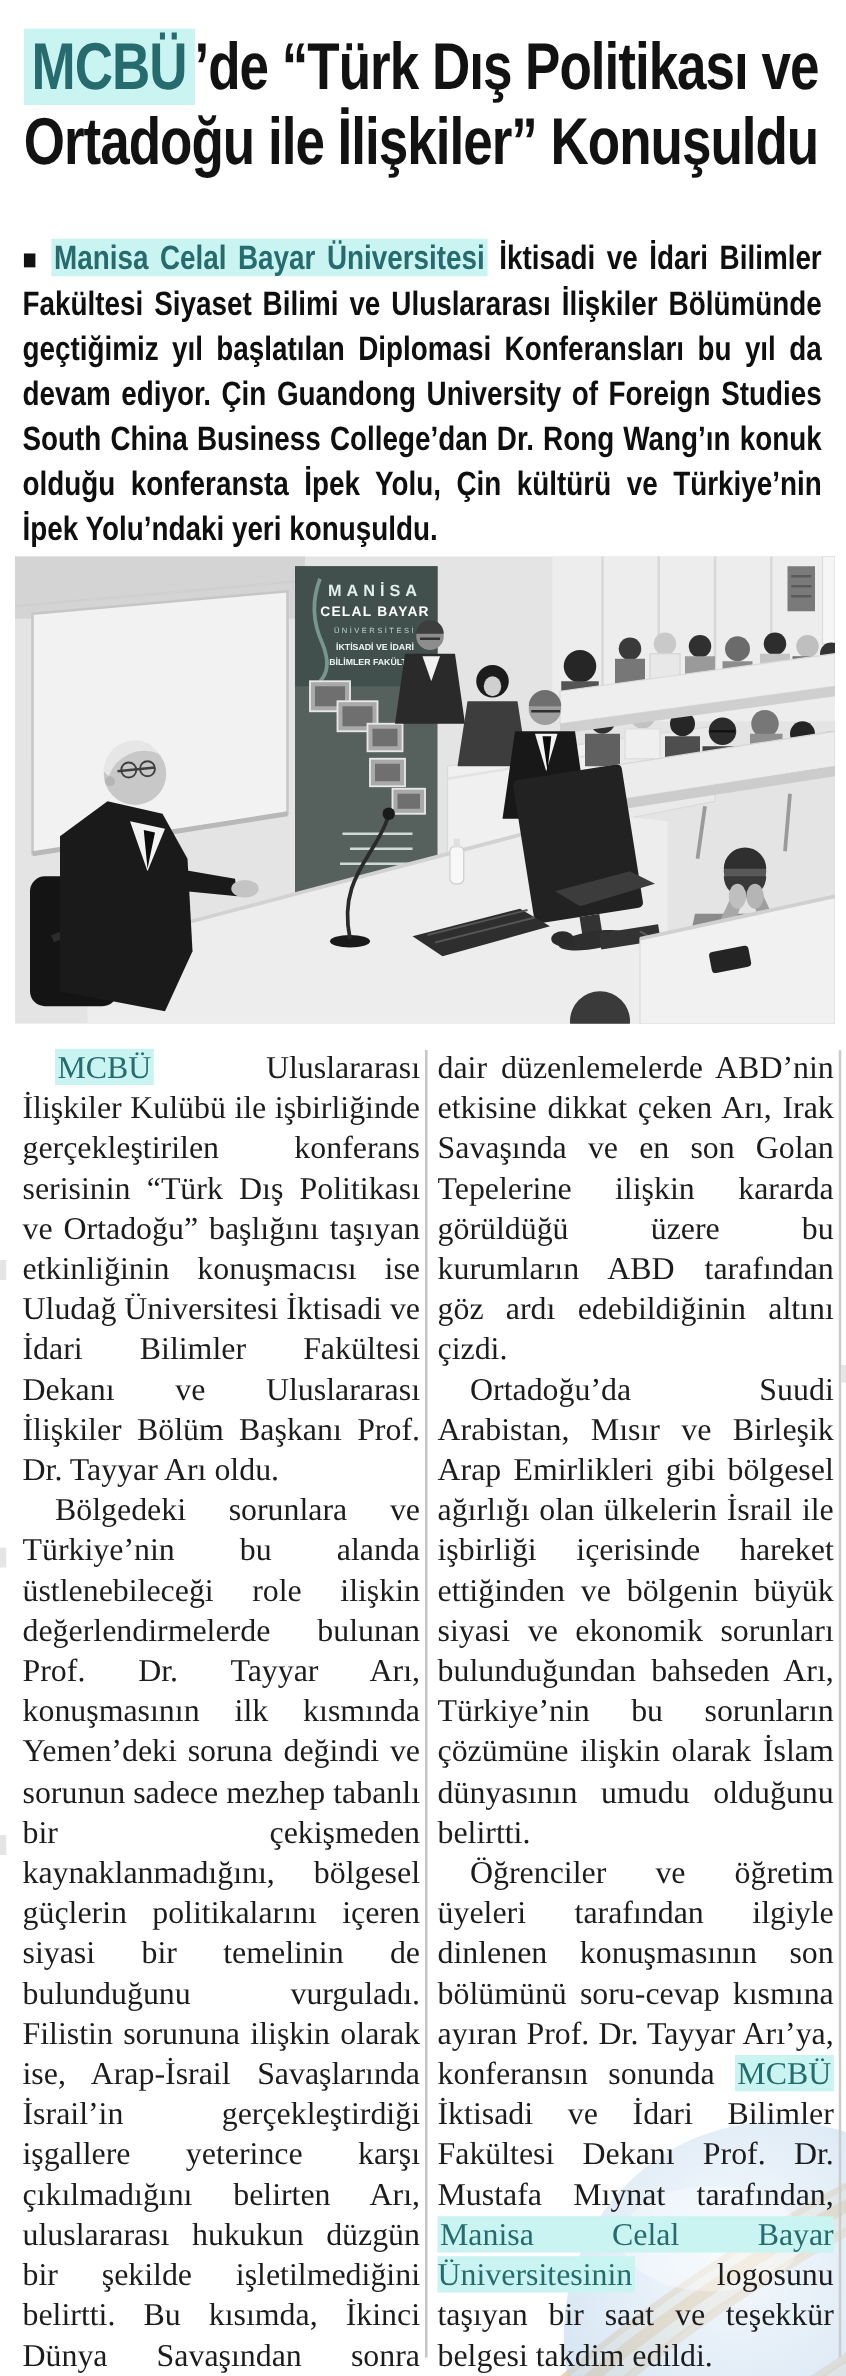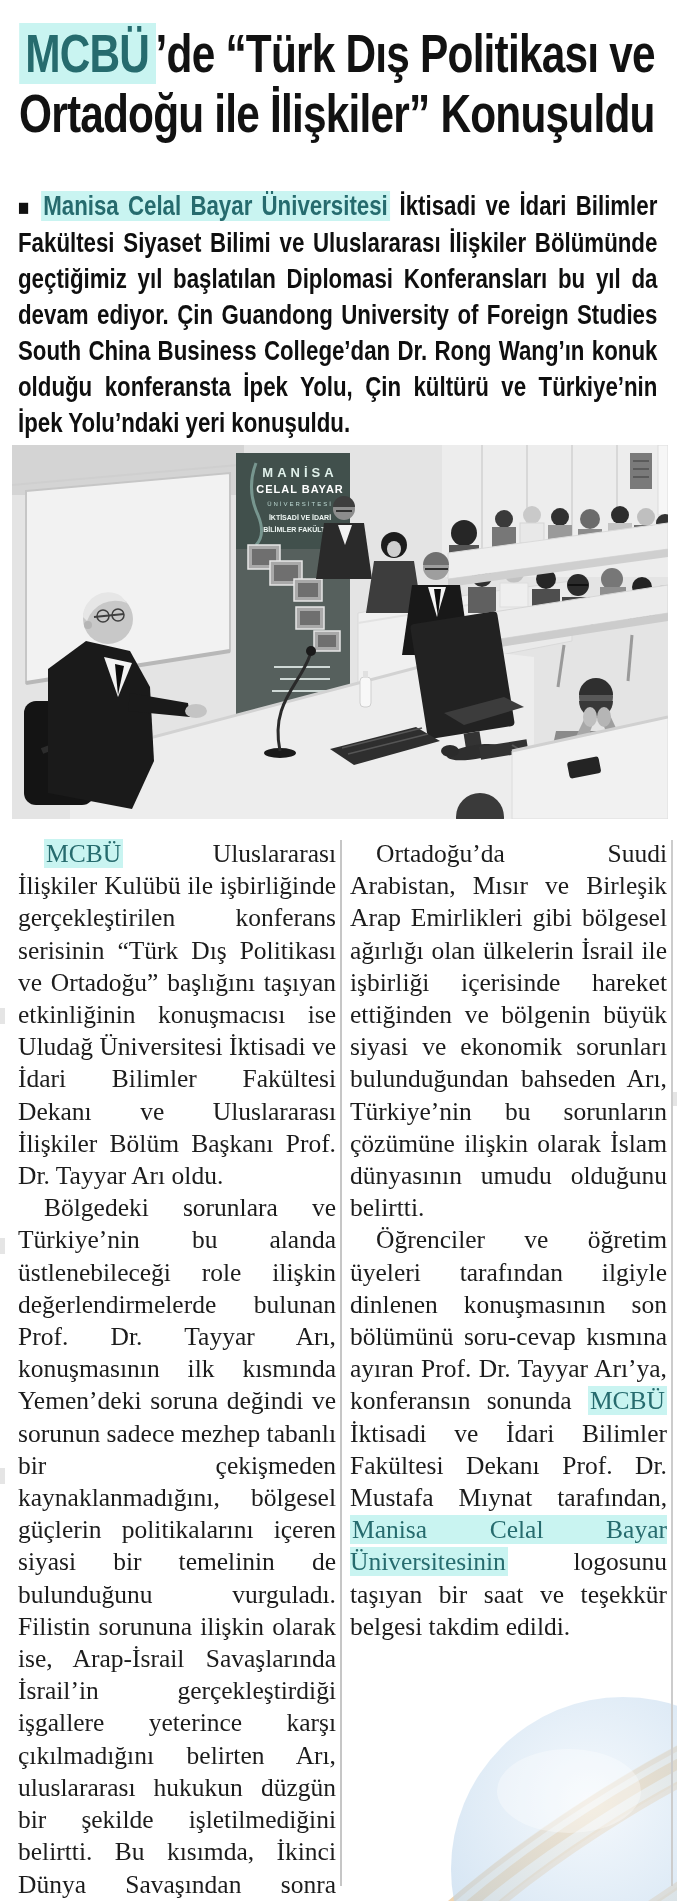--- a/index.html
+++ b/index.html
@@ -263,17 +263,18 @@
 <div class="tick" style="left:0;top:1238px;width:5px;height:16px;"></div>
 <div class="tick" style="left:0;top:1468px;width:5px;height:16px;"></div>
 <div class="tick" style="left:673px;top:1092px;width:4px;height:14px;"></div>
 
 <div class="columns">
   <div class="col col-left">
     <p><span class="hl">MCBÜ</span><span> Uluslararası İlişkiler Kulübü ile işbirliğinde gerçekleştirilen konferans serisinin “Türk Dış Politikası ve Ortadoğu” başlığını taşıyan etkinliğinin konuşmacısı ise Uludağ Üniversitesi İktisadi ve İdari Bilimler Fakültesi Dekanı ve Uluslararası İlişkiler Bölüm Başkanı Prof. Dr. Tayyar Arı oldu.</span></p>
     <p>Bölgedeki sorunlara ve Türkiye’nin bu alanda üstlenebileceği role ilişkin değerlendirmelerde bulunan Prof. Dr. Tayyar Arı, konuşmasının ilk kısmında Yemen’deki soruna değindi ve sorunun sadece mezhep tabanlı bir çekişmeden kaynaklanmadığını, bölgesel güçlerin politikalarını içeren siyasi bir temelinin de bulunduğunu vurguladı. Filistin sorununa ilişkin olarak ise, Arap-İsrail Savaşlarında İsrail’in gerçekleştirdiği işgallere yeterince karşı çıkılmadığını belirten Arı, uluslararası hukukun düzgün bir şekilde işletilmediğini belirtti. Bu kısımda, İkinci Dünya Savaşından sonra kurulan uluslararası kurumlarda ve uluslararası hukuka</p>
   </div>
   <div class="col col-right">
+    <p class="noindent">dair düzenlemelerde ABD’nin etkisine dikkat çeken Arı, Irak Savaşında ve en son Golan Tepelerine ilişkin kararda görüldüğü üzere bu kurumların ABD tarafından göz ardı edebildiğinin altını çizdi.</p>
     <p>Ortadoğu’da Suudi Arabistan, Mısır ve Birleşik Arap Emirlikleri gibi bölgesel ağırlığı olan ülkelerin İsrail ile işbirliği içerisinde hareket ettiğinden ve bölgenin büyük siyasi ve ekonomik sorunları bulunduğundan bahseden Arı, Türkiye’nin bu sorunların çözümüne ilişkin olarak İslam dünyasının umudu olduğunu belirtti.</p>
     <p><span>Öğrenciler ve öğretim üyeleri tarafından ilgiyle dinlenen konuşmasının son bölümünü soru-cevap kısmına ayıran Prof. Dr. Tayyar Arı’ya, konferansın sonunda </span><span class="hl">MCBÜ</span><span> İktisadi ve İdari Bilimler Fakültesi Dekanı Prof. Dr. Mustafa Mıynat tarafından, </span><span class="hl">Manisa Celal Bayar Üniversitesinin</span><span> logosunu taşıyan bir saat ve teşekkür belgesi takdim edildi.</span></p>
 
   </div>
 </div>
 
 </body></html>

